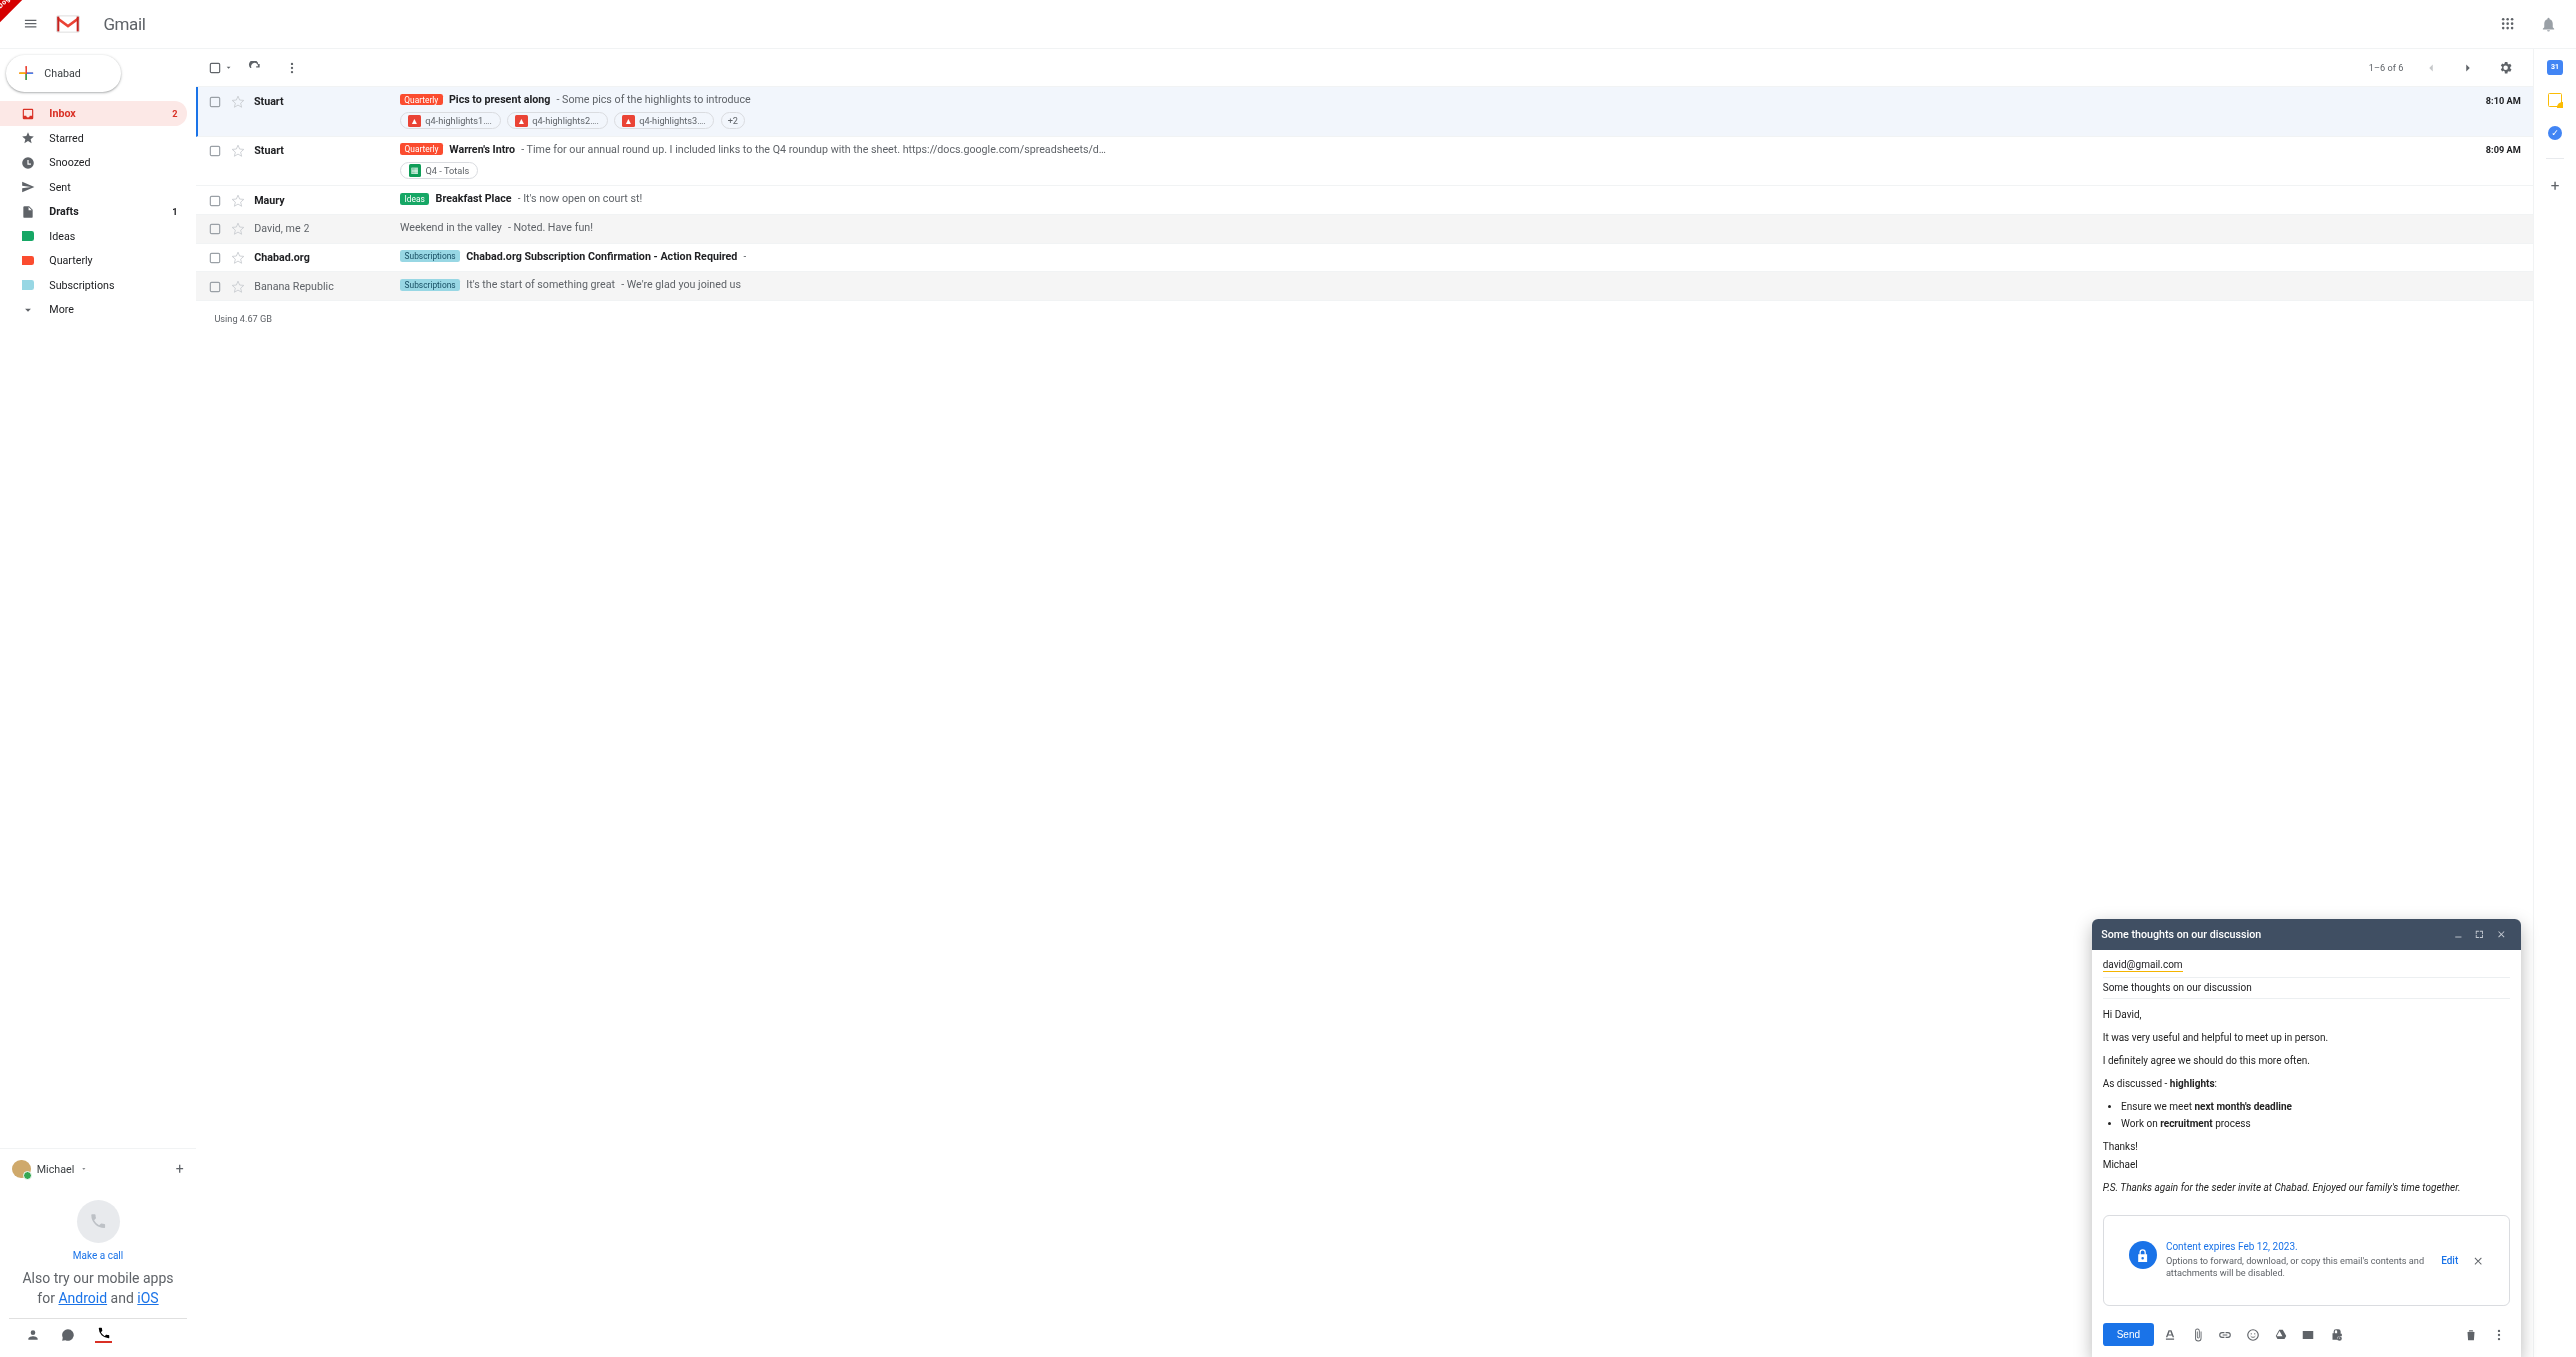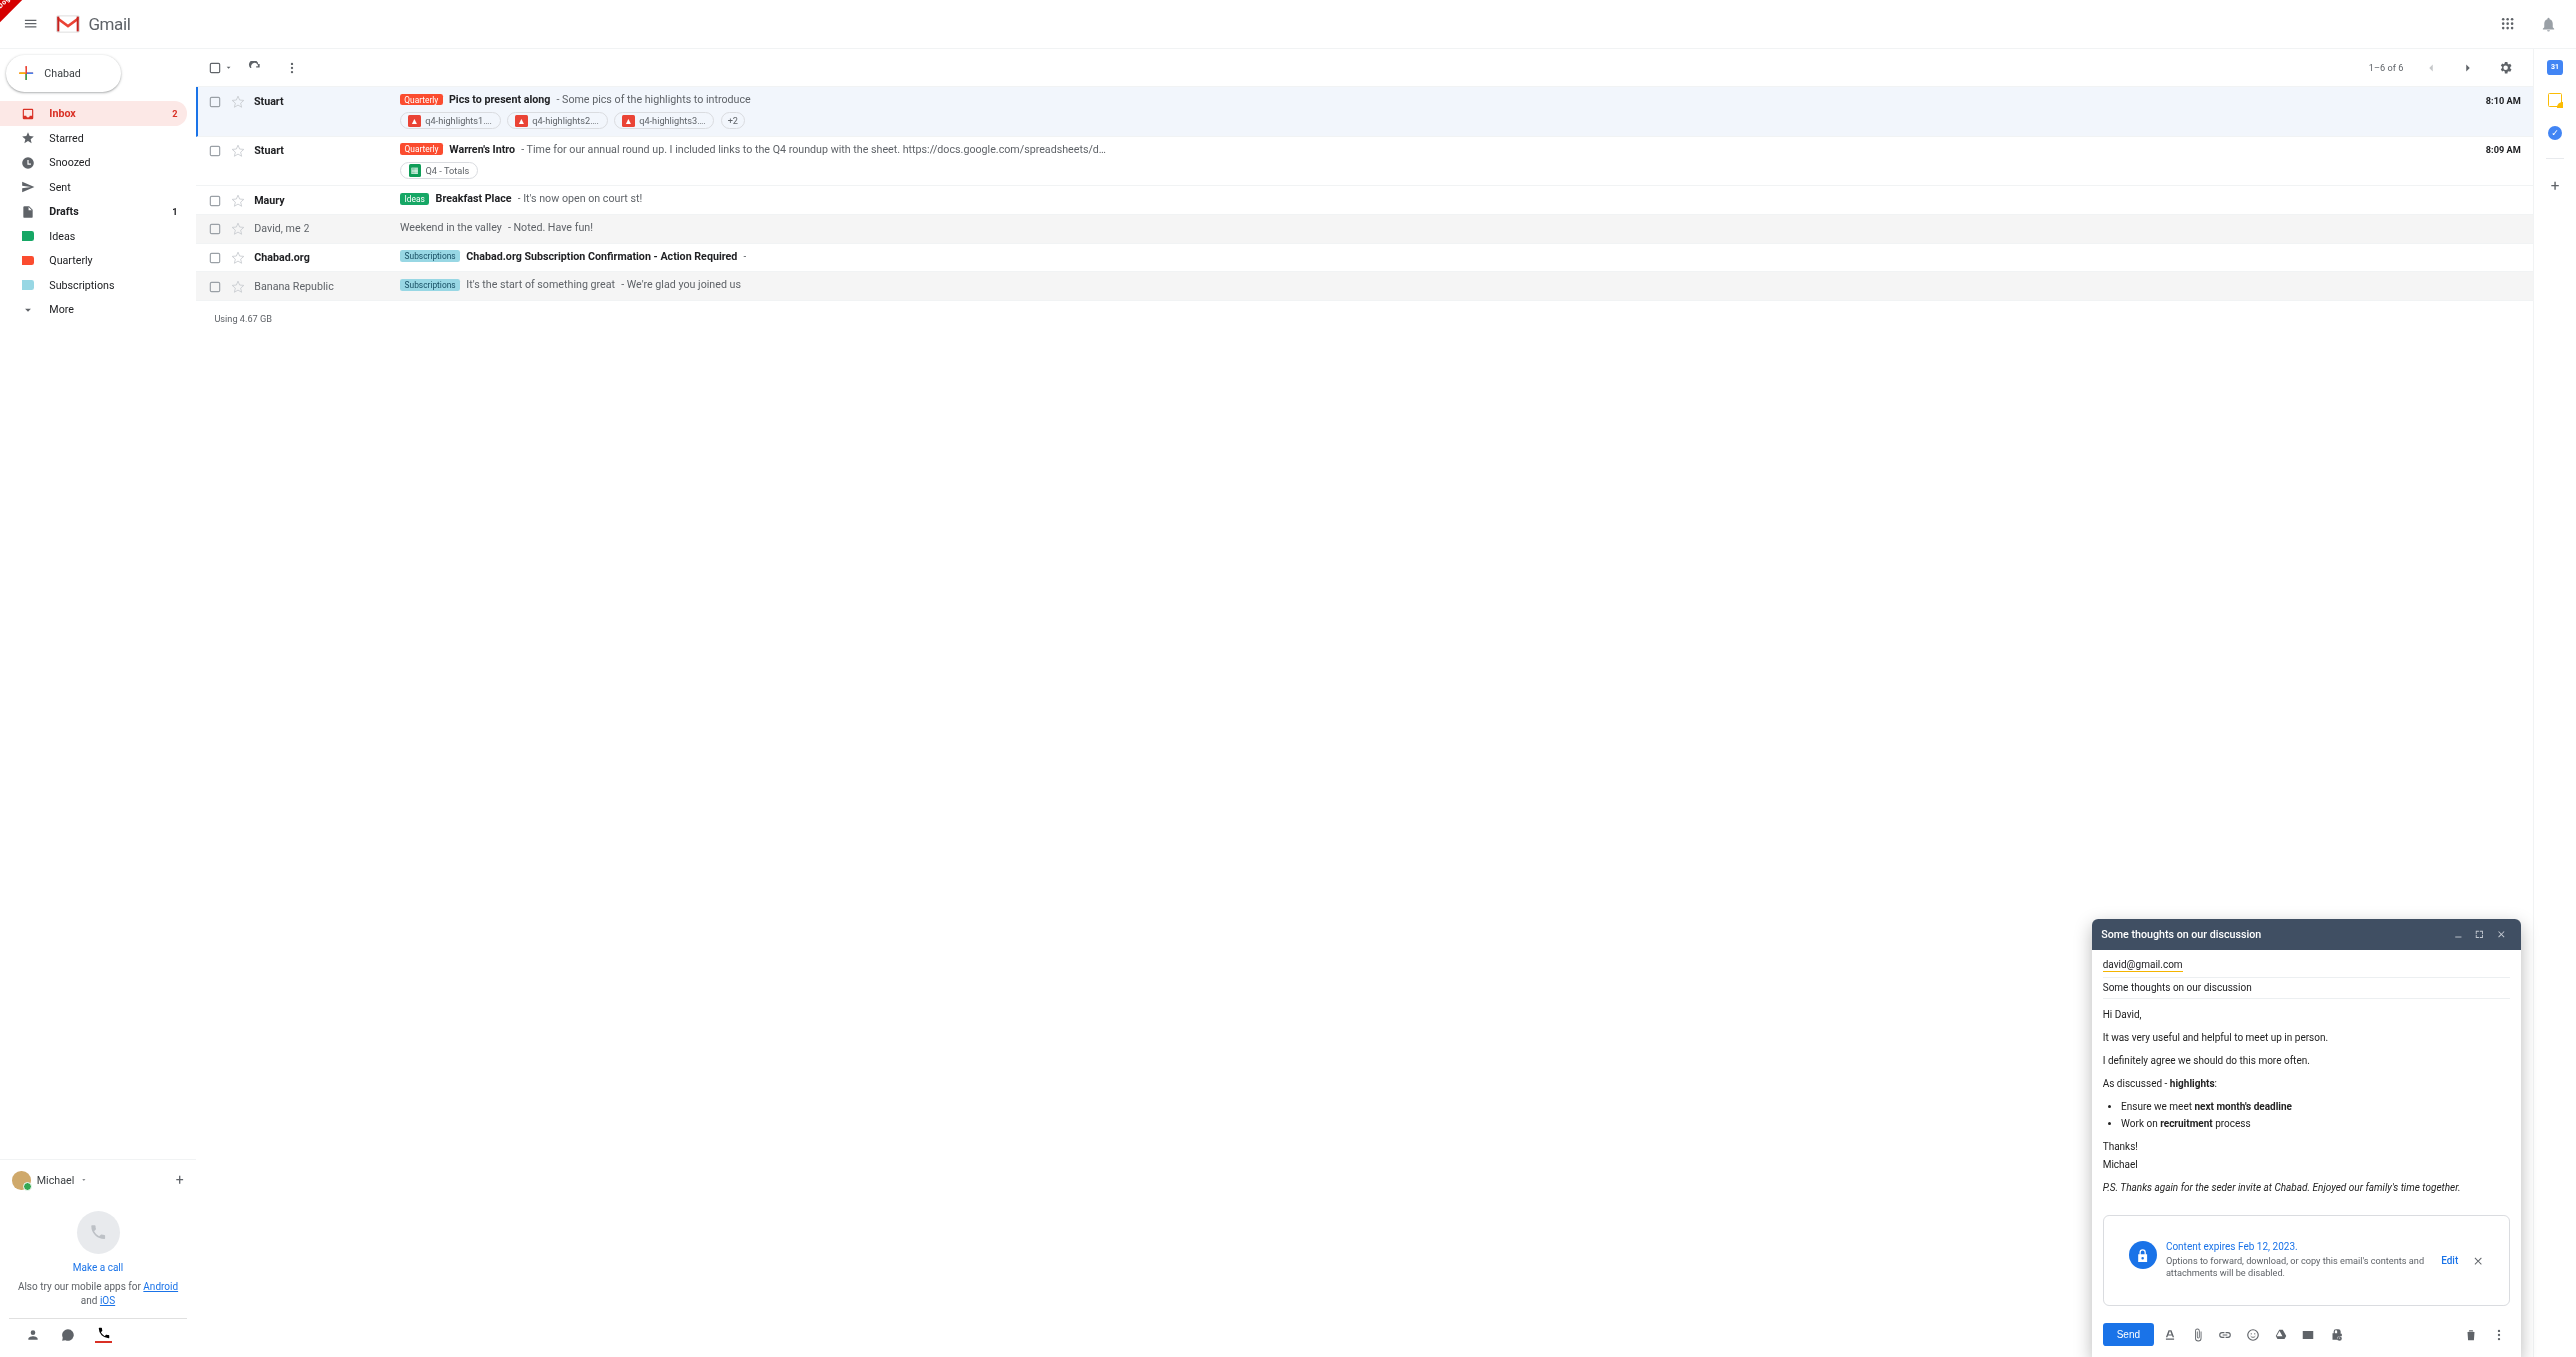--- a/index.html
+++ b/index.html
@@ -1,20 +1,20 @@
 <!DOCTYPE html>
 <html><head>
 <meta charset="utf-8">
 <style>
 * { box-sizing: border-box; margin: 0; padding: 0; }
 html, body { width: 100%; height: 100%; font-family: Roboto, Arial, sans-serif; font-size: 10.7px; color: #202124; background: #fff; overflow: hidden; }
 .app { display: flex; flex-direction: column; width: 100%; height: 100%; }
 .topbar { height: 49px; display: flex; align-items: center; padding: 0 12.3px; border-bottom: 0.8px solid #f1f3f4; gap: 6.1px; }
 .hamburger { width: 37px; height: 37px; display:flex; align-items:center; justify-content:center; border-radius:50%; cursor:pointer; color:#5f6368; }
-.logo { display:flex; align-items:center; gap:7px; margin-right: 17px; }
+.logo { display:flex; align-items:center; gap:22px; margin-right: 17px; }
 .logo-m { width:26px; height:20px; position:relative; }
 .logo-m svg { width:26px; height:20px; }
 .logo-text { font-size: 17px; color:#5f6368; letter-spacing:-0.4px; }
 .searchbar { flex: 0 0 552px; height:35px; background:#f1f3f4; border-radius:6.1px; display:flex; align-items:center; padding:0 6.1px; gap:6.1px; }
 .searchbar .icon-btn { width:31px; height:31px; display:flex; align-items:center; justify-content:center; color:#5f6368; border-radius:50%; cursor:pointer; }
 .searchbar input { flex:1; border:none; background:transparent; font-size:12.3px; color:#5f6368; outline:none; }
 .topbar-spacer { flex:1; }
 .topbar-right { display:flex; align-items:center; gap:9.2px; }
 .icon-btn { width:31px; height:31px; display:flex; align-items:center; justify-content:center; color:#5f6368; border-radius:50%; cursor:pointer; }
 
@@ -40,21 +40,21 @@
 .hangouts { margin-top:auto; padding:6.1px 9.2px; border-top:0.8px solid #f1f3f4; }
 .hangouts-head { display:flex; align-items:center; gap:6.1px; padding: 4.6px 3.1px; }
 .avatar-sm { width:18.4px; height:18.4px; border-radius:50%; background:#cfa96b; position:relative; }
 .avatar-sm::after { content:""; position:absolute; right:-1.5px; bottom:-1.5px; width:7px; height:7px; border-radius:50%; background:#34a853; border:1.5px solid #fff; }
 .hangouts-name { font-size:10.7px; color:#3c4043; }
 .hangouts-add { margin-left:auto; color:#5f6368; cursor:pointer; font-size:14px; }
 .call-area { text-align:center; padding: 9.2px 6.1px 0; }
 .phone-bubble { width:43px; height:43px; border-radius:50%; background:#e8eaed; margin:7.7px auto 3.1px; display:flex; align-items:center; justify-content:center; color:#bdc1c6; font-size:20px; position:relative; }
 .phone-bubble::after { content:""; position:absolute; bottom:-3.8px; left:50%; transform:translateX(-50%); width:0; height:0; border:5.4px solid transparent; border-top-color:#e8eaed; }
 .make-call { color:#1a73e8; font-size:10px; margin-top:7.7px; cursor:pointer; }
-.mobile-note { font-size:10px; color:#5f6368; margin-top:7.7px; line-height:1.4; }
+.mobile-note { font-size:14px; color:#5f6368; margin-top:7.7px; line-height:1.4; }
 .mobile-note a { color:#1a73e8; text-decoration:underline; cursor:pointer; }
 .bottom-icons { display:flex; justify-content:flex-start; gap:18.4px; padding:7.7px 15.3px; border-top:0.8px solid #e0e0e0; color:#5f6368; margin-top:9.2px; }
 .bottom-icons .bi { width:17px; height:17px; display:flex; align-items:center; justify-content:center; cursor:pointer; font-size:14px; }
 .bottom-icons .bi.active { border-bottom: 2.3px solid #d93025; padding-bottom: 1.5px; color:#000; }
 
 .main { flex:1; display:flex; overflow:hidden; }
 .content { flex:1; display:flex; flex-direction:column; overflow:auto; }
 .toolbar { height:37px; display:flex; align-items:center; padding:0 12.3px; gap:6.1px; }
 .toolbar .chk { display:flex; align-items:center; gap:1.5px; color:#5f6368; cursor:pointer; }
 .toolbar .spacer { flex:1; }

